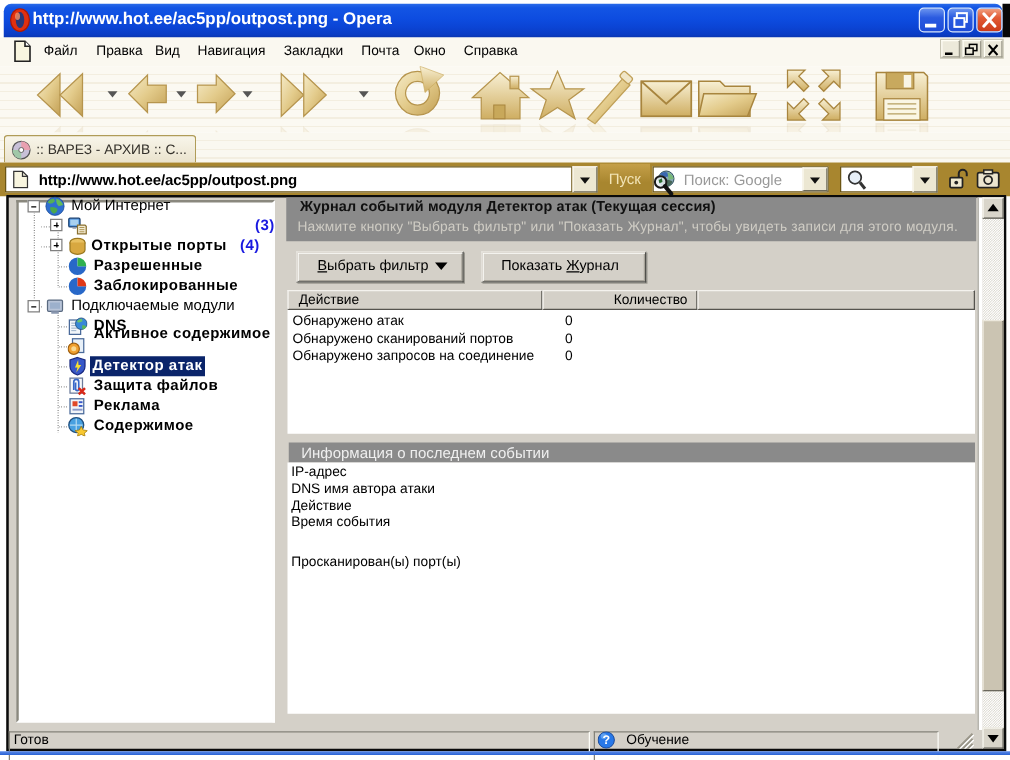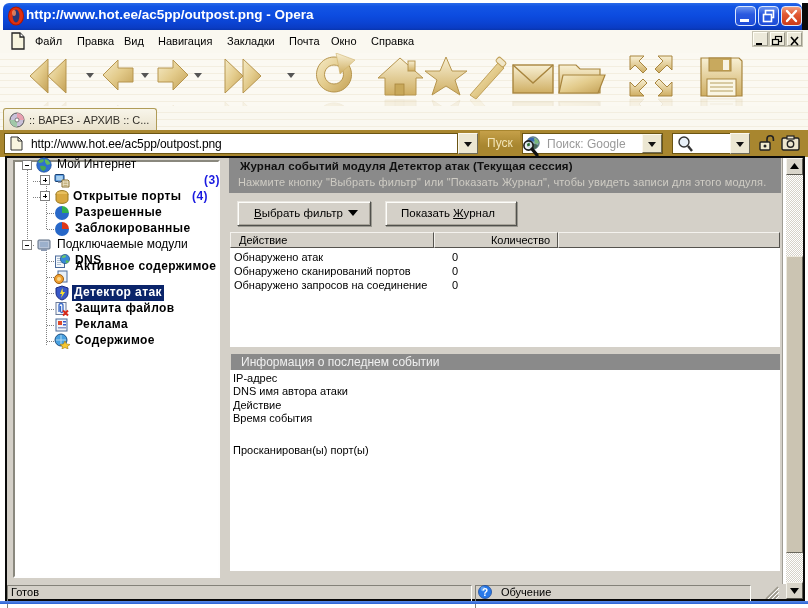--- a/index.html
+++ b/index.html
@@ -212,21 +212,21 @@
       <span>:: ВАРЕЗ - АРХИВ :: С...</span>
     </div>
   </div>
 
   <div class="abs" id="addrbar">
     <div class="field" style="left:4px; width:454px;">
       <svg style="position:absolute;left:5px;top:2px;width:13px;height:15px" viewBox="0 0 13 15">
         <path d="M1 1 L8 1 L12 5 L12 14 L1 14 Z" fill="#f8f5df" stroke="#333" stroke-width="1"></path>
         <path d="M8 1 L8 5 L12 5" fill="none" stroke="#333" stroke-width="1"></path>
       </svg>
-      <span style="position:absolute;left:26px;top:3px;font-size:12px;letter-spacing:-0.1px;">http://www.hot.ee/ac5pp/outpost.png</span>
+      <span style="position:absolute;left:26px;top:3px;font-size:12px;letter-spacing:-0.1px;font-weight:bold;">http://www.hot.ee/ac5pp/outpost.png</span>
     </div>
     <div class="ddbtn" style="left:458px; top:3px; width:20px; height:21px;"></div>
     <div style="position:absolute;left:480px;top:1px;width:40px;height:25px;background:linear-gradient(#c5a049,#a8862f 60%);"></div>
       <span style="position:absolute;left:487px;top:6px;font-size:12px;color:#f2e4b6;">Пуск</span>
     <div class="field" style="left:522px; width:141px;">
       <svg style="position:absolute;left:-1px;top:2px;width:20px;height:22px" viewBox="0 0 20 22">
         <circle cx="11" cy="7" r="6.2" fill="#88a8b8" stroke="#30505c" stroke-width="0.8"></circle>
         <path d="M6 3 Q9 1 12 2 L13 5 Q10 6 8 5 Z" fill="#3a68b0"></path>
         <path d="M12 2 Q16 3 17 7 L13 8 Z" fill="#78b878"></path>
         <path d="M8 8 Q12 7 16 9 Q15 13 11 13 Q8 11 8 8 Z" fill="#486858"></path>

